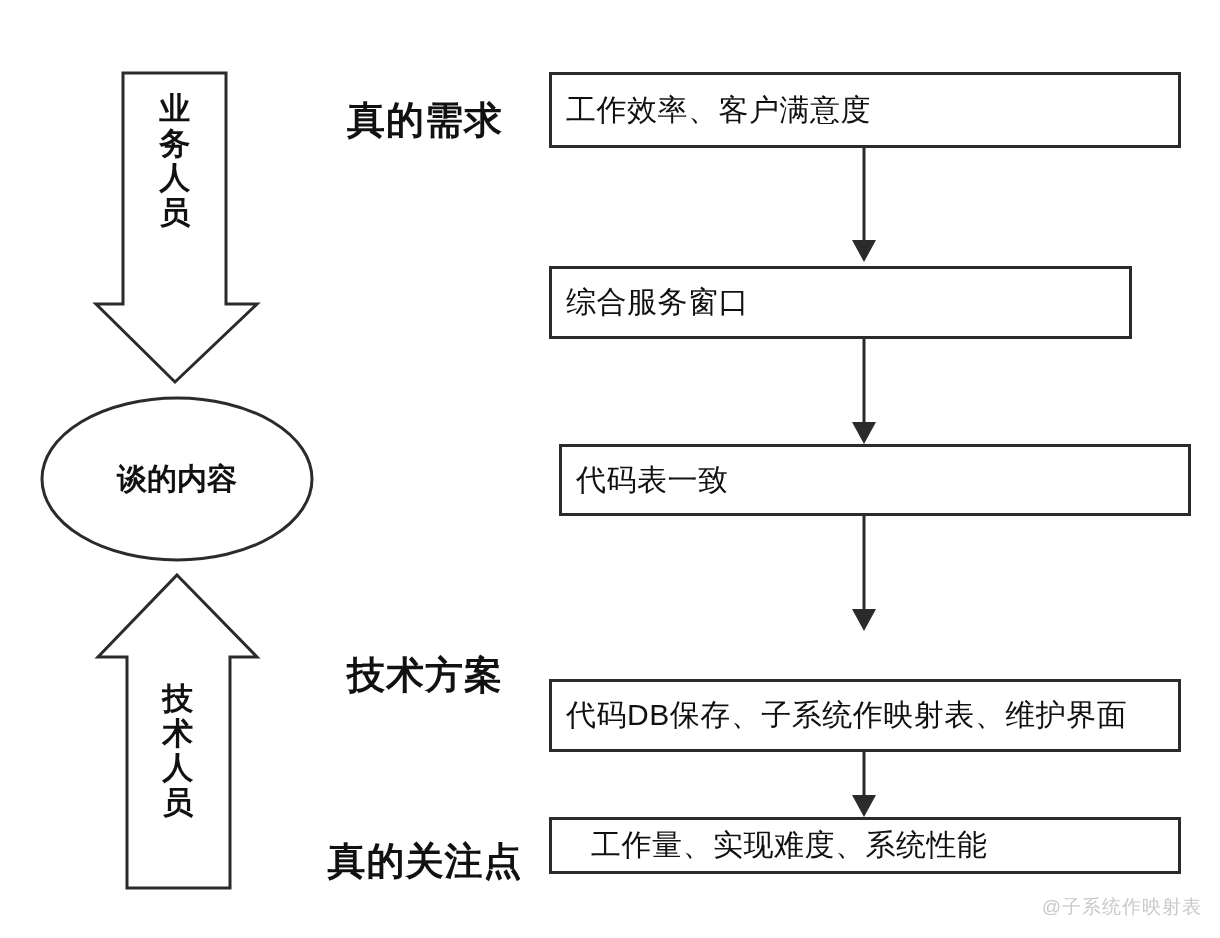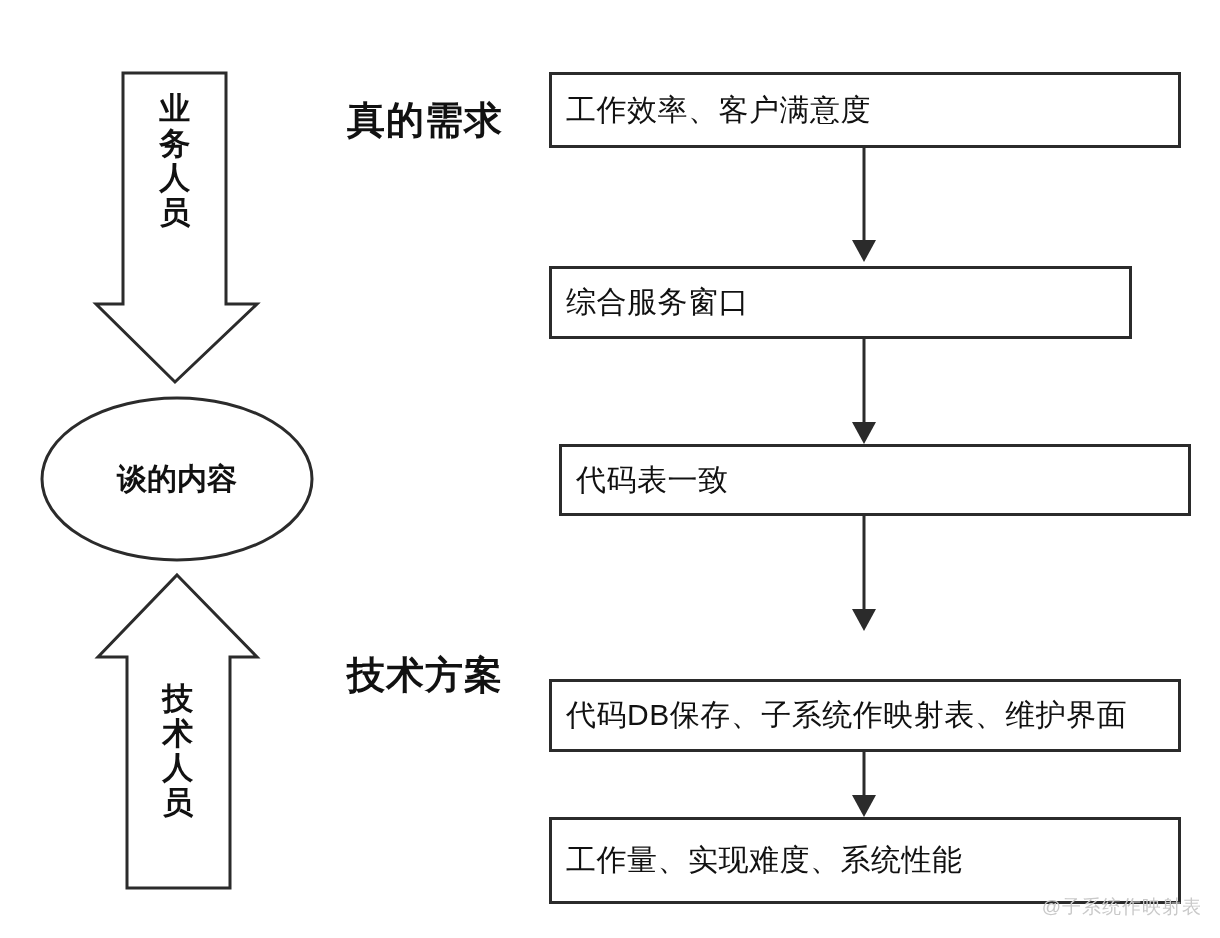--- a/index.html
+++ b/index.html
@@ -128,36 +128,37 @@
 
   <div class="ellipse-label">谈的内容</div>
 
   <div class="arrow-label" id="up-arrow-label">技
 术
 人
 员</div>
 
   <div class="stage-label" style="left:300px; top:95px;">真的需求</div>
   <div class="stage-label" style="left:300px; top:650px;">技术方案</div>
+  <div class="stage-label" style="left:300px; top:836px;">真的关注点</div>
 
   <div class="flow-box" style="top:72px; width:632px; height:76px;">
     <span class="flow-box-text">工作效率、客户满意度</span>
   </div>
 
   <div class="flow-box" style="top:266px; width:583px; height:73px;">
     <span class="flow-box-text">综合服务窗口</span>
   </div>
 
   <div class="flow-box" style="top:444px; width:632px; height:72px;margin-left:10px;">
     <span class="flow-box-text">代码表一致</span>
   </div>
 
   <div class="flow-box" style="top:631px; width:632px; height:73px;margin-top:48px;">
     <span class="flow-box-text">代码DB保存、子系统作映射表、维护界面</span>
   </div>
 
-  <div class="flow-box" style="top:817px; width:632px; height:87px;">
+  <div class="flow-box" style="top:817px; width:632px; height:57px;padding-left:25px;">
     <span class="flow-box-text">工作量、实现难度、系统性能</span>
   </div>
 
   <div id="watermark">@子系统作映射表</div>
 
 </div>
 
 </body></html>

